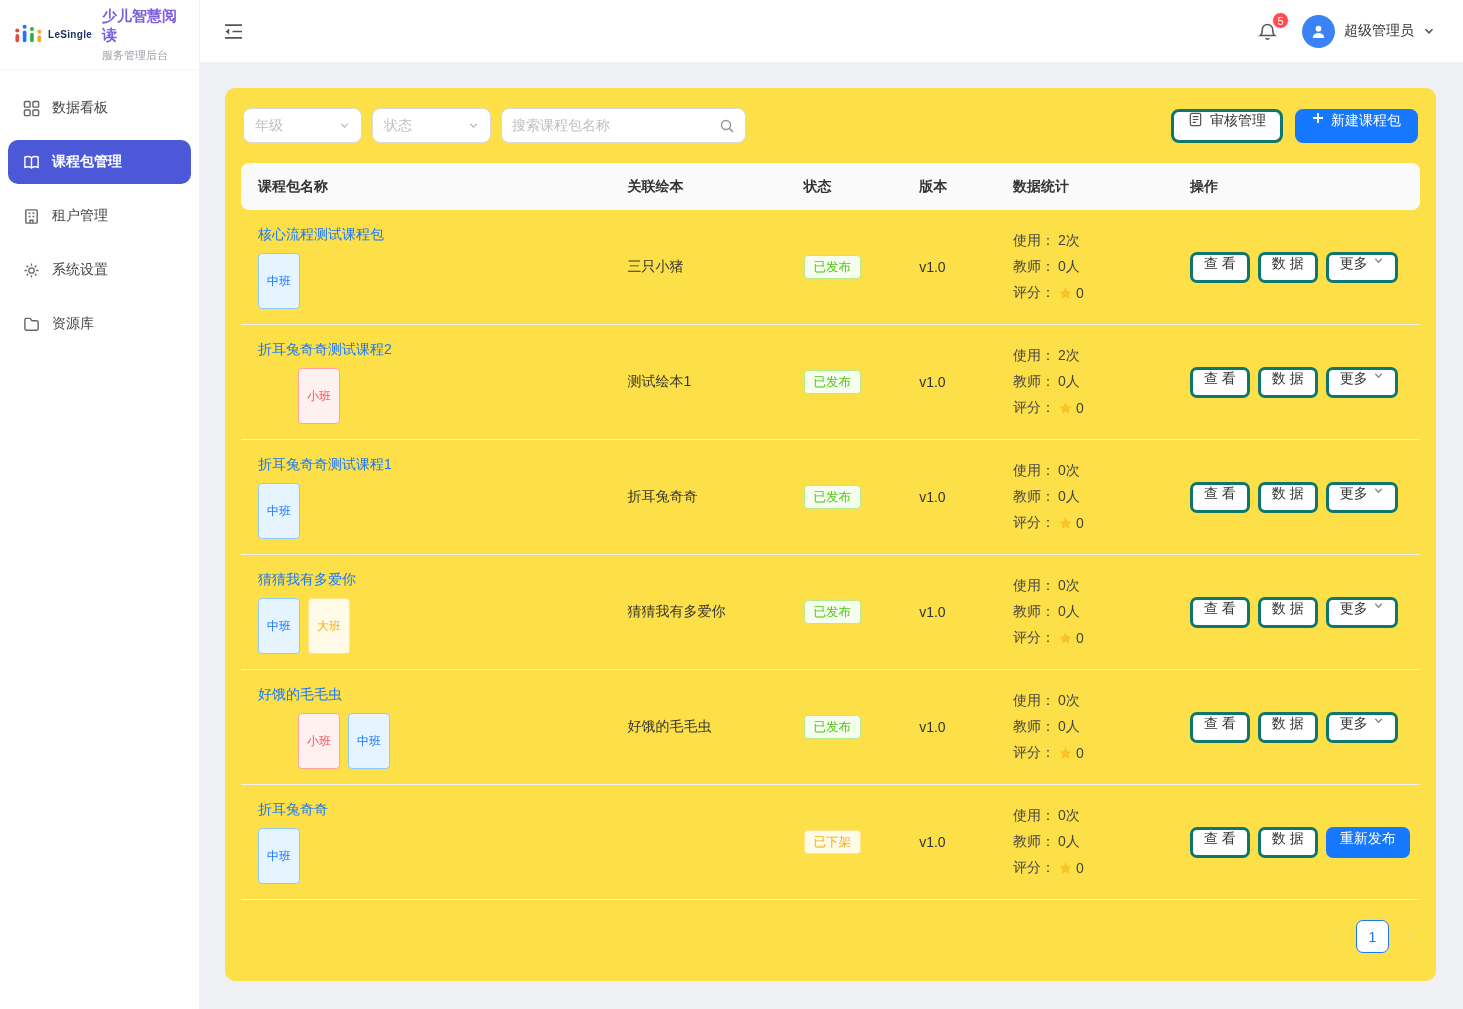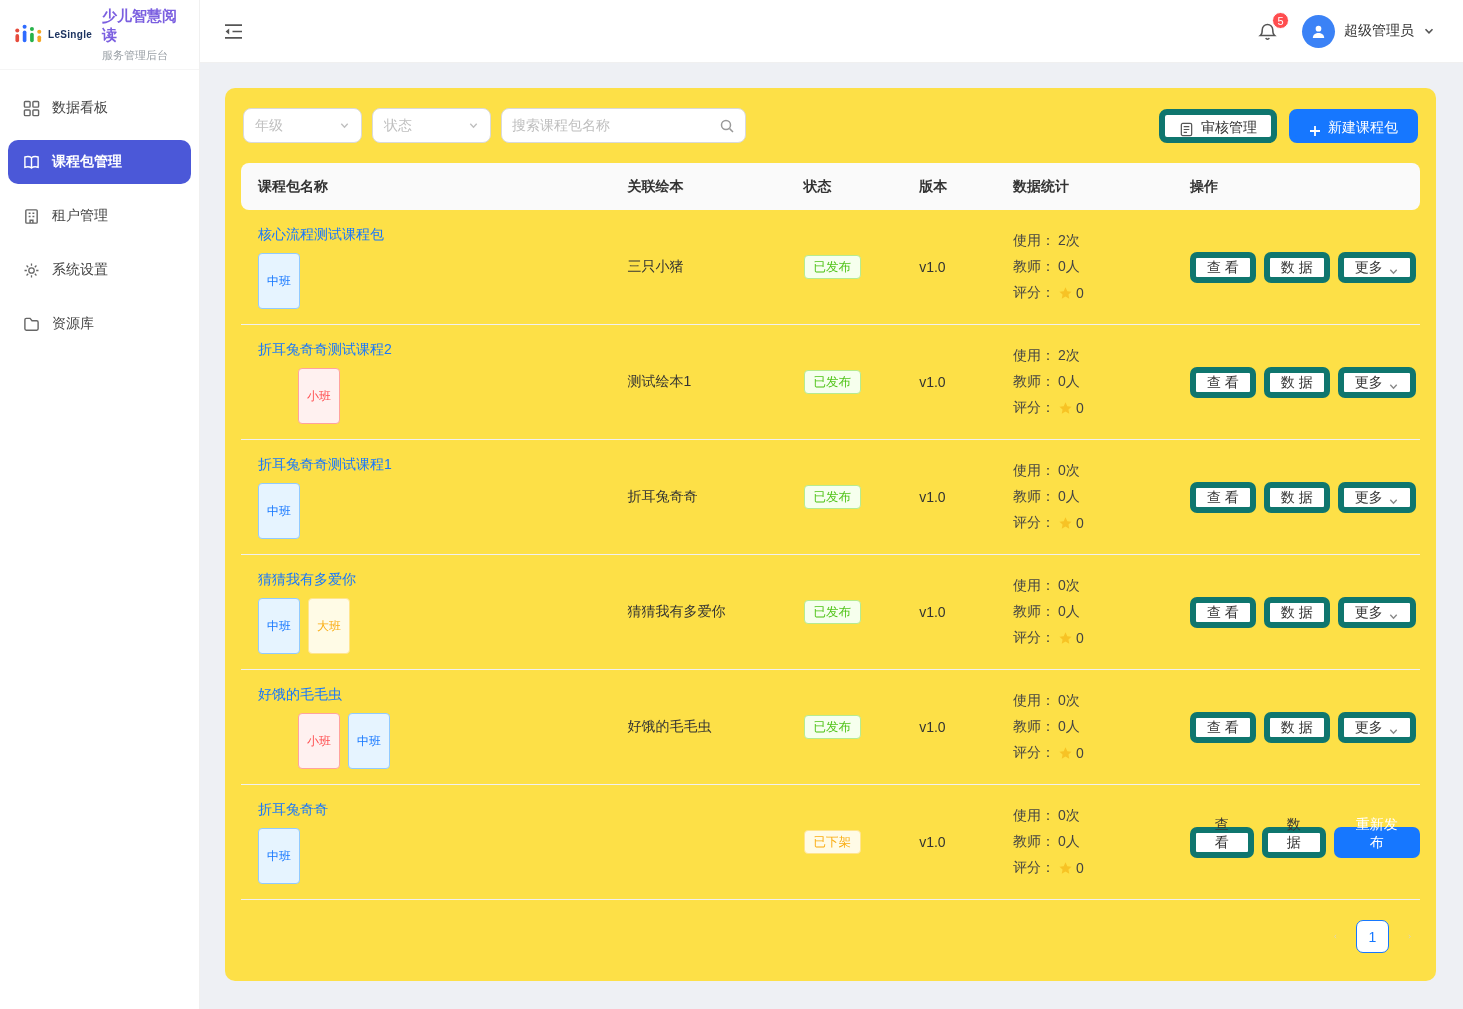--- a/index.html
+++ b/index.html
@@ -68,22 +68,22 @@
     width: 245px; height: 35px; border: 1px solid #d9d9d9; border-radius: 8px;
     display: flex; align-items: center; padding: 0 10px; background: #fff;
   }
   .search-box input {
     border: none; outline: none; flex: 1; font-size: 14px; color: #333;
     font-family: Liberation Serif, serif; background: transparent;
   }
   .search-box input::placeholder { color: #bfbfbf; }
   .toolbar-right { margin-left: auto; display: flex; align-items: center; gap: 12px; }
   .btn {
-    display: inline-flex; align-items: flex-end; justify-content: center; gap: 7px;
-    height: 34px; padding: 0 14px; border-radius: 8px; border: 6px solid #0f766e;
+    display: inline-flex; align-items: flex-start; justify-content: center; gap: 7px;
+    height: 34px; padding: 0 14px; border-radius: 8px; border: 3px solid #0f766e;
     background: #fff; color: #333; font-size: 14px; cursor: pointer; font-family: inherit;
   }
   .btn-primary { background: #1677ff; border-color: #1677ff; color: #fff; }
 
   
   .table { width: 100%; }
   .thead, .trow {
     display: grid;
     grid-template-columns: 374fr 178fr 117fr 95fr 179fr 250fr;
     align-items: center;

